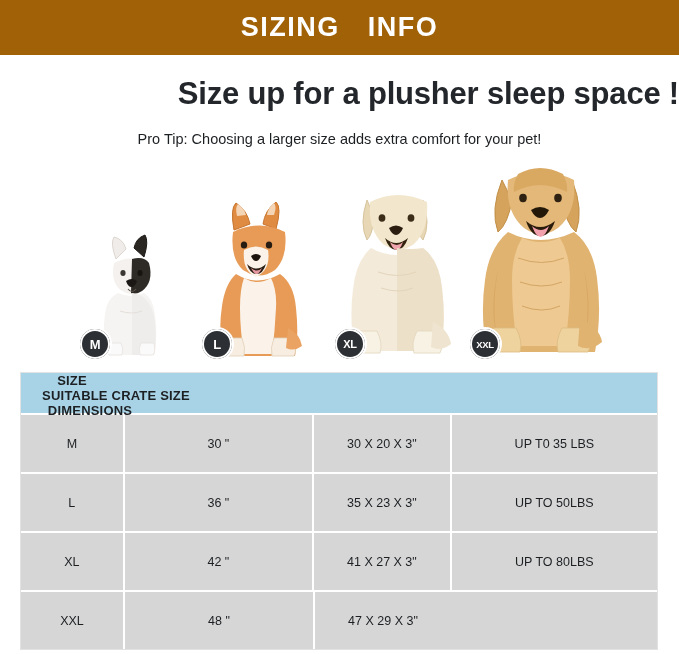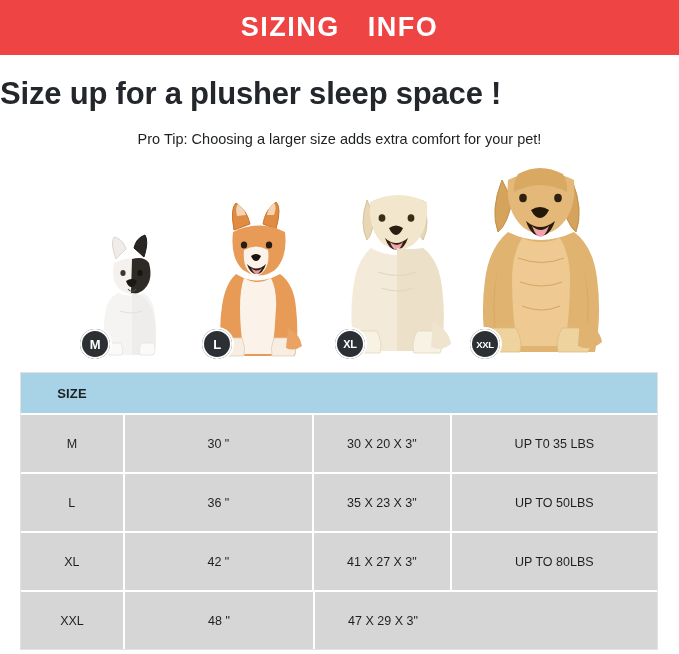--- a/index.html
+++ b/index.html
@@ -18,40 +18,40 @@
     height: 654px;
     background: #ffffff;
   }
 
   
   .banner {
     position: absolute;
     left: 0; top: 0;
     width: 679px;
     height: 55px;
-    background: #ef4444;
+    background: #a16207;
     display: flex;
     align-items: center;
     justify-content: center;
   }
   .banner-title {
     color: #ffffff;
     font-size: 27px;
     font-weight: bold;
     letter-spacing: 1.5px;
     word-spacing: 5px;
     white-space: pre;
   }
 
   
   .headline {
     position: absolute;
     left: 0; top: 76px;
     width: 679px;
-    text-align: left;
+    text-align: right;
     font-size: 31px;
     font-weight: bold;
     color: #23272b;
     letter-spacing: -0.2px;
   }
   .protip {
     position: absolute;
     left: 0; top: 131px;
     width: 679px;
     text-align: center;
@@ -102,20 +102,21 @@
     position: absolute;
     left: 20px;
     top: 372px;
     width: 638px;
     border: 1px solid #e2e2e2;
   }
   .trow { display: flex; width: 100%; }
   .thead {
     background: #a8d3e7;
     height: 40px;
+    flex-direction: column;
   }
   .tbody-row {
     background: #d6d6d6;
     height: 59px;
     border-top: 2px solid #ffffff;
   }
   .tbody-row:first-of-type { border-top: none; }
   .cell {
     display: flex;
     align-items: center;
@@ -244,20 +245,22 @@
       </svg>
       <div class="badge xs-label">XXL</div>
     </div>
 
   </div>
 
   <div class="table">
 
     <div class="trow thead">
       <div class="cell c0">SIZE</div>
+      <div class="cell c1">SUITABLE CRATE SIZE</div>
+      <div class="cell c2">DIMENSIONS</div>
     </div>
 
     <div class="trow tbody-row">
       <div class="cell c0">M</div>
       <div class="cell c1">30 "</div>
       <div class="cell c2">30 X 20 X 3"</div>
       <div class="cell c3">UP T0 35 LBS</div>
     </div>
 
     <div class="trow tbody-row">

